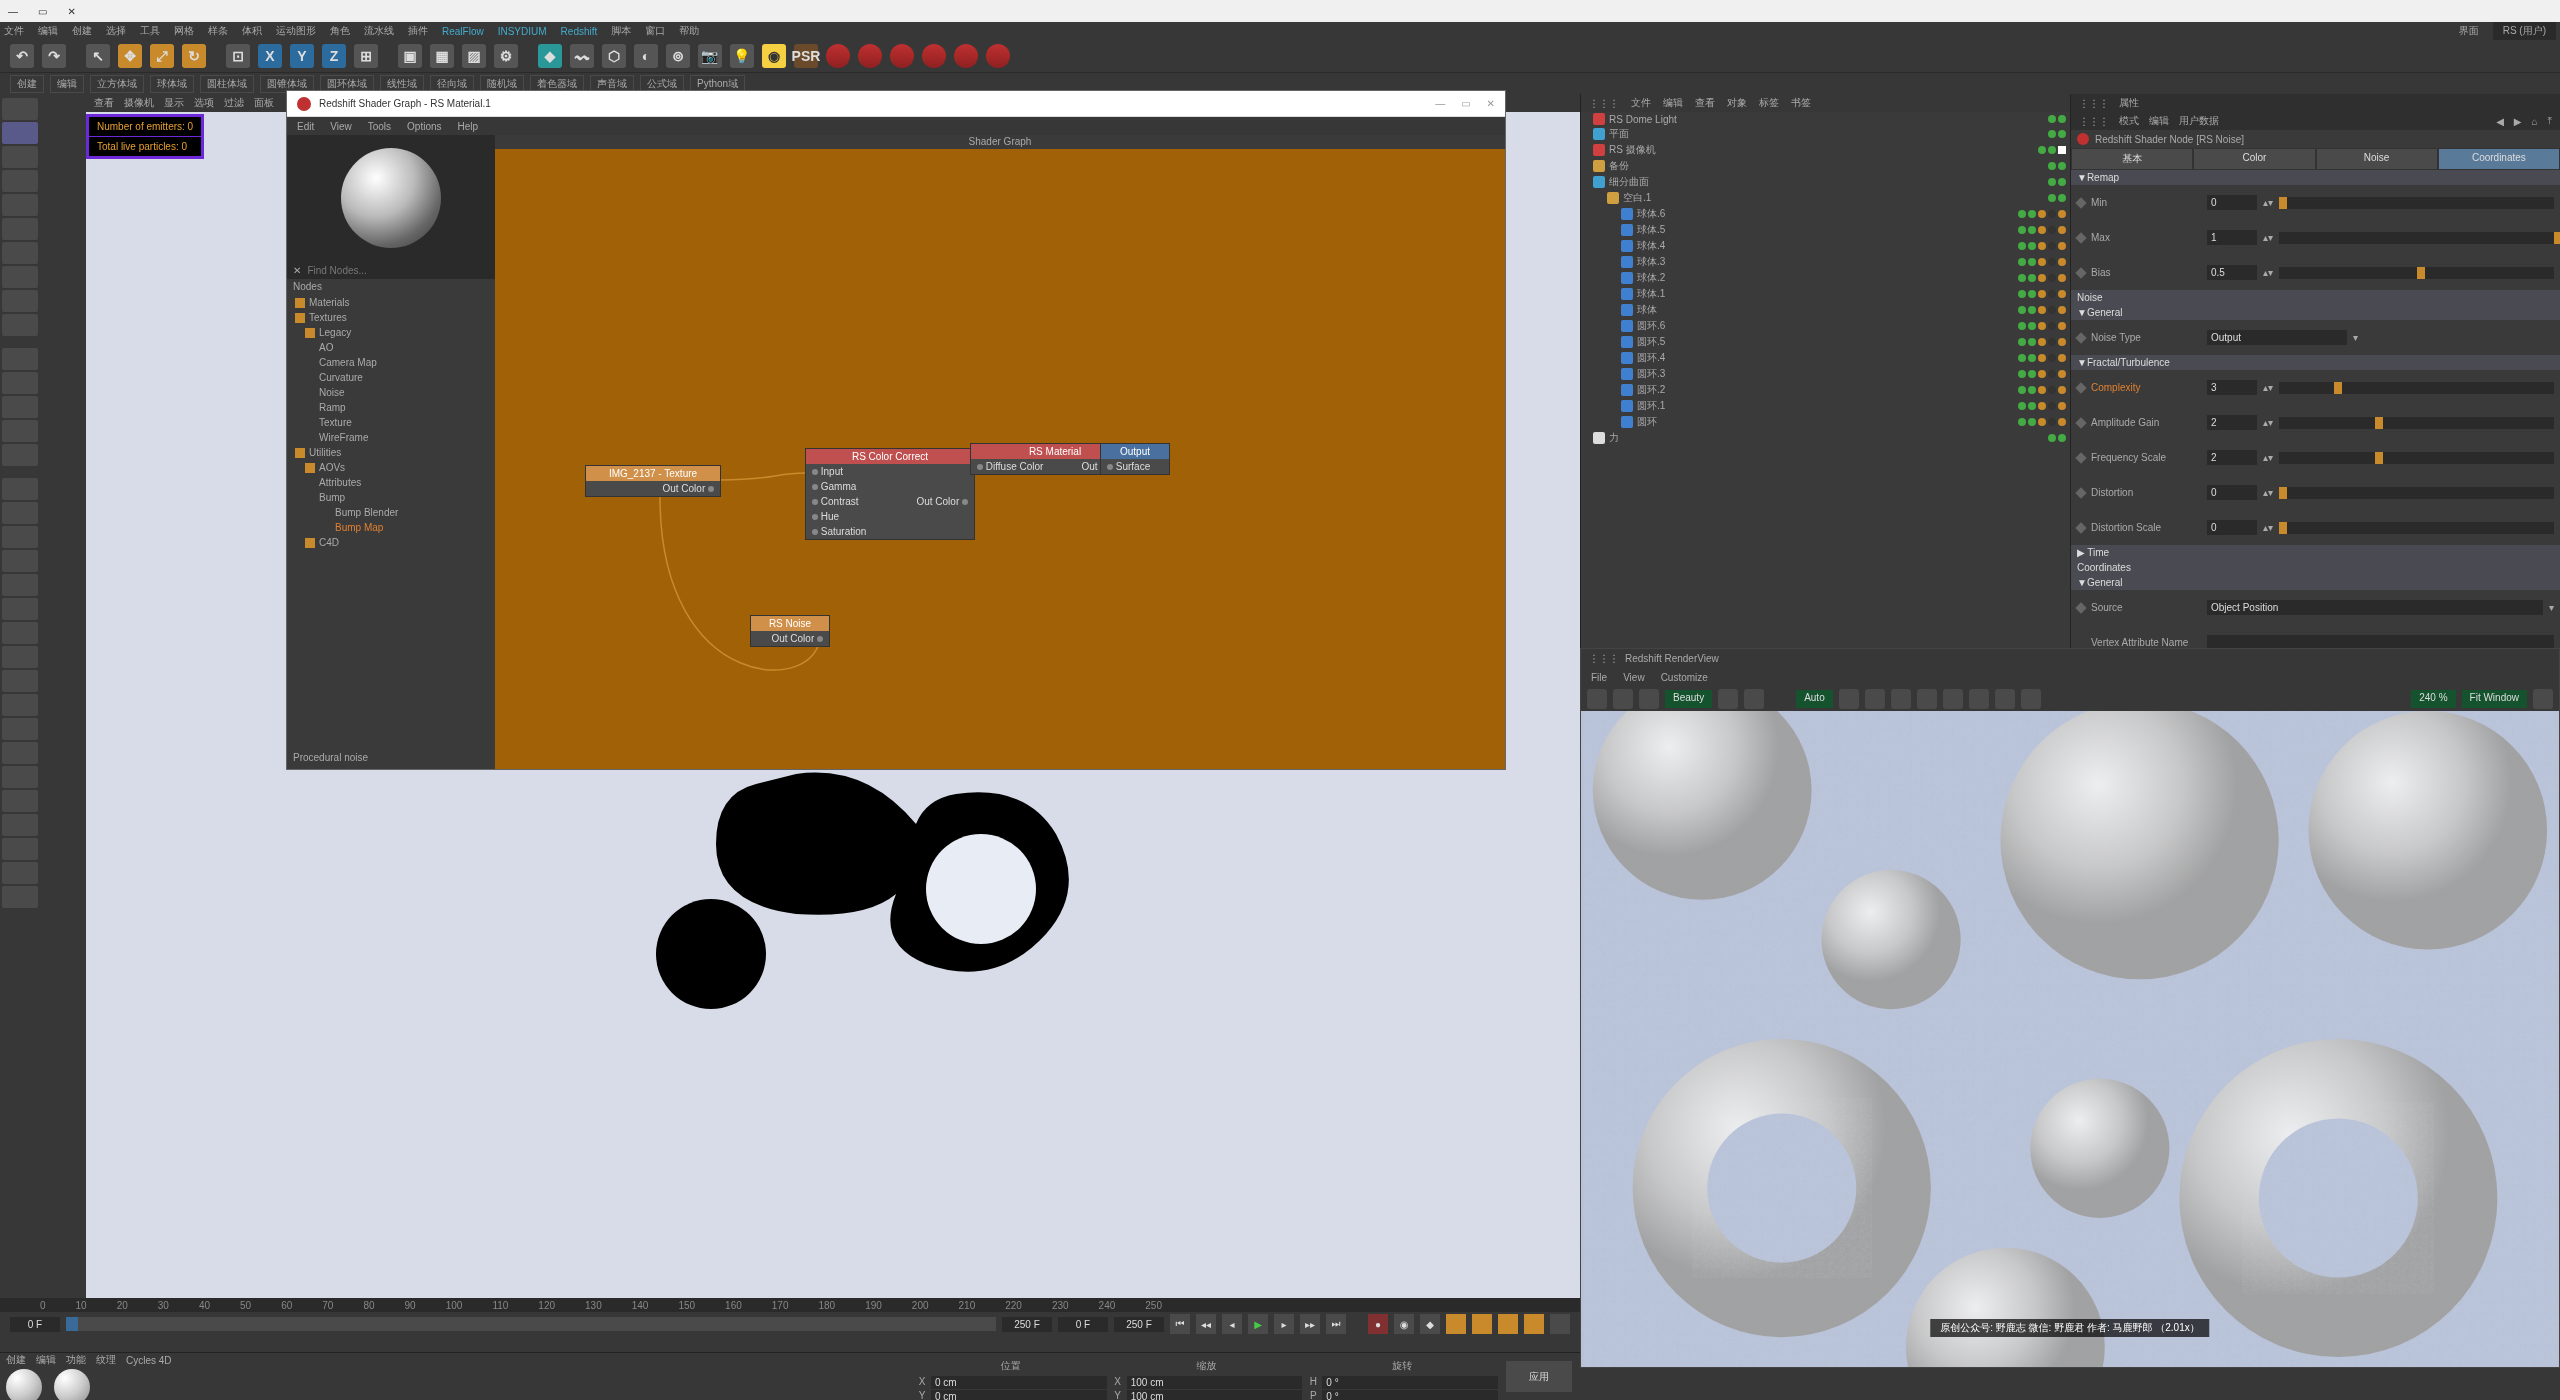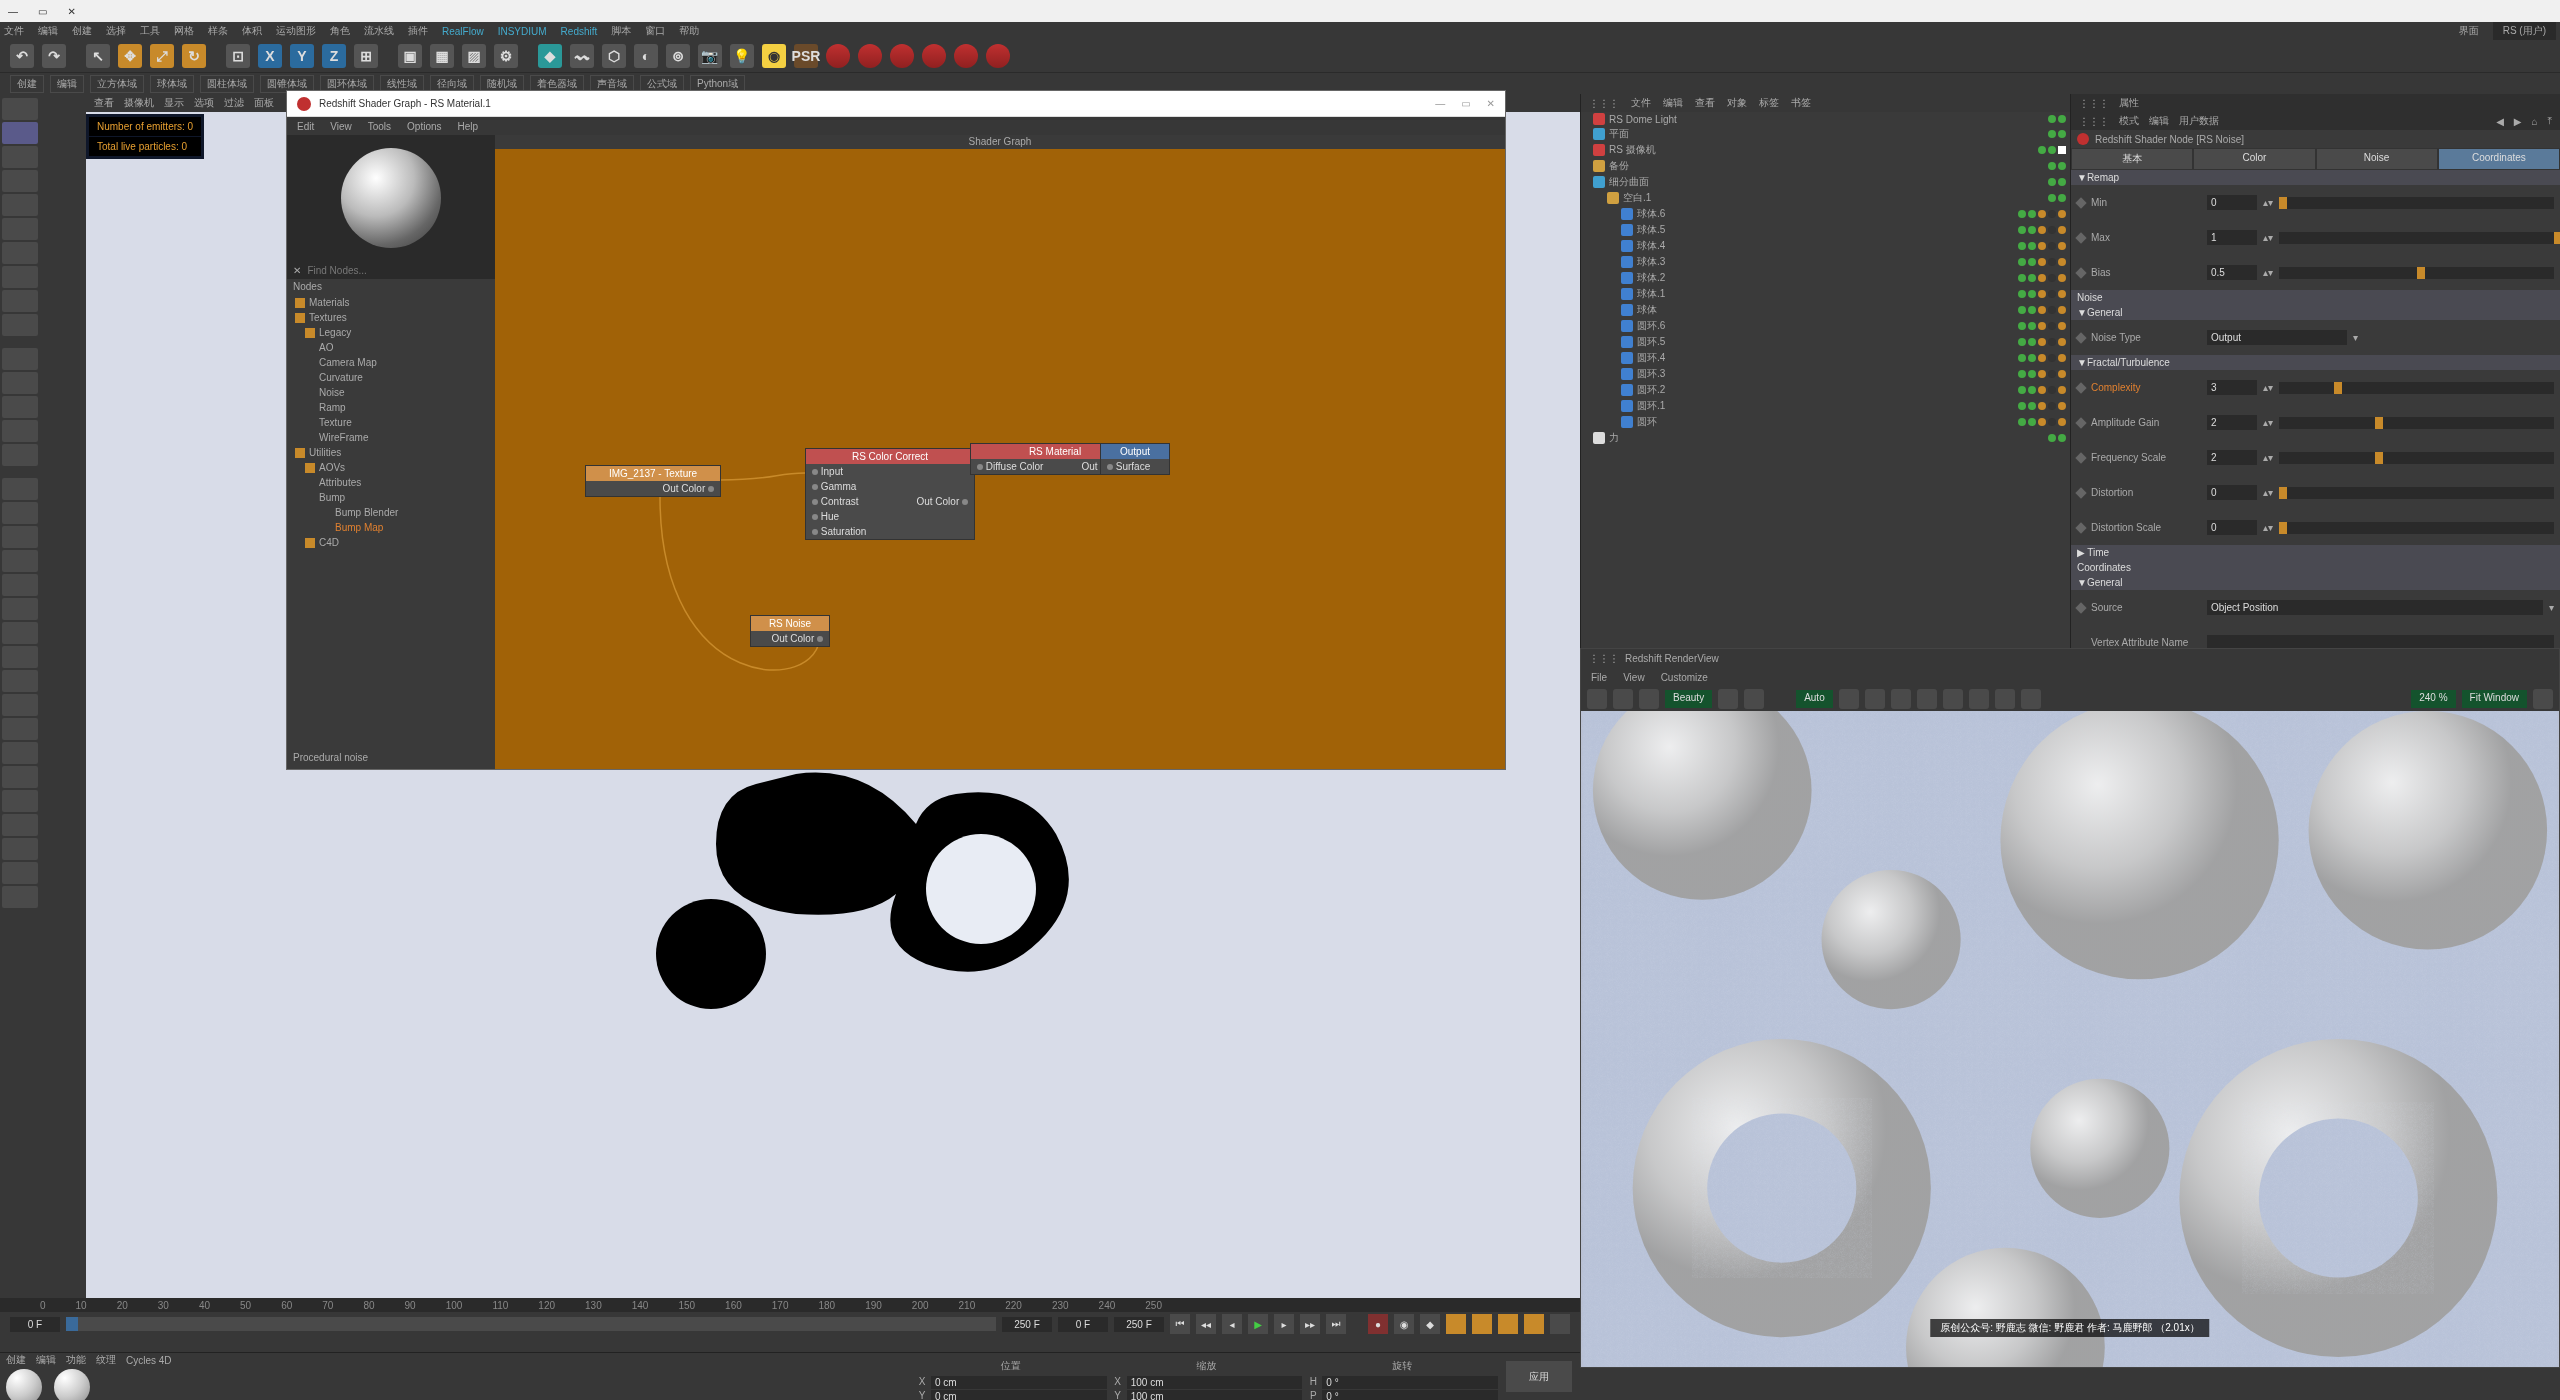--- a/index.html
+++ b/index.html
@@ -20,21 +20,21 @@
 .tb.yellow{background:#f4d042;color:#333}
 .tb.sep{width:4px;background:none}
 .sub-toolbar{height:22px;background:#373737;display:flex;align-items:center;padding:0 10px;gap:6px;color:#aaa;border-top:1px solid #2a2a2a}
 .sub-toolbar .grp{display:flex;align-items:center;gap:6px;padding:0 6px;border:1px solid #4a4a4a;height:18px}
 .main-layout{display:flex;height:calc(100% - 150px)}
 .left-tools{width:42px;background:#373737;display:flex;flex-direction:column;gap:2px;padding:4px 2px}
 .left-tools .lt{width:36px;height:22px;background:#4a4a4a;border-radius:2px}
 .left-tools .lt.active{background:#5a5a8a}
 .viewport-area{flex:1;position:relative;background:#d8dce8;overflow:hidden}
 .viewport-header{position:absolute;top:0;left:0;right:0;height:18px;background:#373737;display:flex;align-items:center;gap:10px;padding:0 8px;color:#aaa;z-index:2}
-.emitter-box{position:absolute;top:20px;left:0;background:#0f172a;padding:2px;z-index:3}
+.emitter-box{position:absolute;top:20px;left:0;background:#6d28d9;padding:2px;z-index:3}
 .emitter-box div{background:#000;color:#e8a030;padding:4px 8px;margin:1px}
 .node-window{position:absolute;top:90px;left:286px;width:1220px;height:680px;background:#fff;z-index:10;border:1px solid #666}
 .nw-title{height:26px;background:#fff;display:flex;align-items:center;padding:0 10px;gap:8px;border-bottom:1px solid #ddd}
 .nw-title .red{width:14px;height:14px;background:#c03030;border-radius:50%}
 .nw-title .t{color:#333;flex:1}
 .nw-title .ctl{display:flex;gap:16px;color:#999;font-size:14px}
 .nw-menu{height:18px;background:#373737;display:flex;align-items:center;padding:0 10px;gap:16px;color:#aaa}
 .nw-body{display:flex;height:calc(100% - 44px);background:#999}
 .nw-side{width:208px;background:#3a3a3a;display:flex;flex-direction:column}
 .nw-preview{height:126px;background:#2a2a2a;display:flex;align-items:center;justify-content:center}

